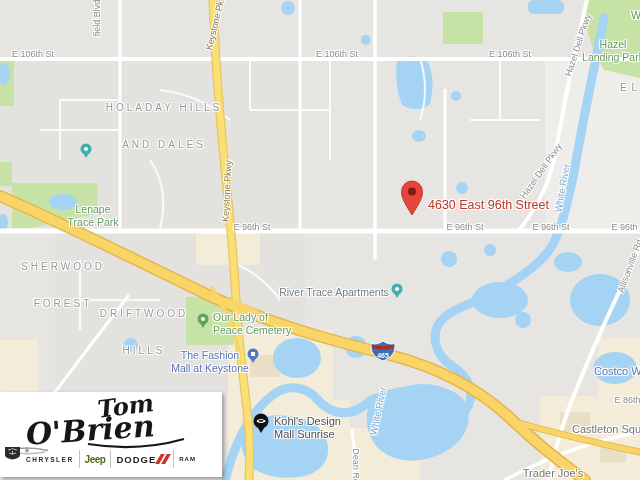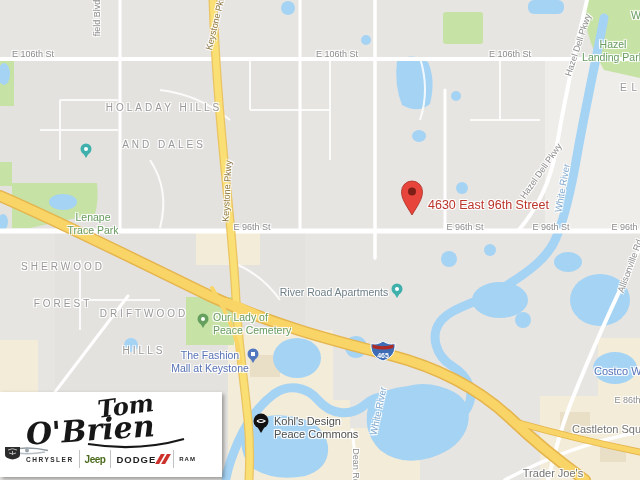--- a/index.html
+++ b/index.html
@@ -219,38 +219,38 @@
   <div class="lbl hood" style="left:144px;top:320px;">
     <span>Driftwood</span>
     <span>Hills</span>
   </div>
   <div class="lbl hood" style="left:631px;top:87px;letter-spacing:5px;">EL</div>
 
   <div class="lbl park" style="left:613px;top:51px;">
     <span>Hazel</span>
     <span>Landing Park</span>
   </div>
-  <div class="lbl park" style="left:93px;top:224px;">
+  <div class="lbl park" style="left:93px;top:216px;">
     <span>Lenape</span>
     <span>Trace Park</span>
   </div>
   <div class="lbl park left-align" style="left:213px;top:311px;">
     <span>Our Lady of</span>
     <span>Peace Cemetery</span>
   </div>
   <div class="lbl park" style="left:636px;top:15px;">W</div>
 
-  <div class="lbl poi poi-apt" style="left:334px;top:292px;">River Road Apartments</div>
+  <div class="lbl poi poi-apt" style="left:334px;top:292px;">River Trace Apartments</div>
   <div class="lbl poi poi-blue" style="left:210px;top:362px;">
     <span>The Fashion</span>
     <span>Mall at Keystone</span>
   </div>
   <div class="lbl poi poi-dark left-align" style="left:274px;top:415px;">
     <span>Kohl's Design</span>
-    <span>Peace Commons</span>
+    <span>Mall Sunrise</span>
   </div>
   <div class="lbl poi left-align" style="left:572px;top:423px;font-size:11px;">Castleton Square</div>
   <div class="lbl poi" style="left:553px;top:473px;font-size:11px;">Trader Joe's</div>
   <div class="lbl poi poi-blue left-align" style="left:594px;top:365px;font-size:11px;">Costco Wholesale</div>
 
   <div class="lbl marker-lbl left-align" style="left:428px;top:205px;">4630 East 96th Street</div>
 
   <div class="logo-box">
     <svg width="222" height="58" viewBox="0 0 222 58">
       <text x="98" y="22" transform="rotate(-7 130 18)" font-family="DejaVu Serif, serif" font-style="italic" font-weight="bold" font-size="24" fill="#171717">Tom</text>

